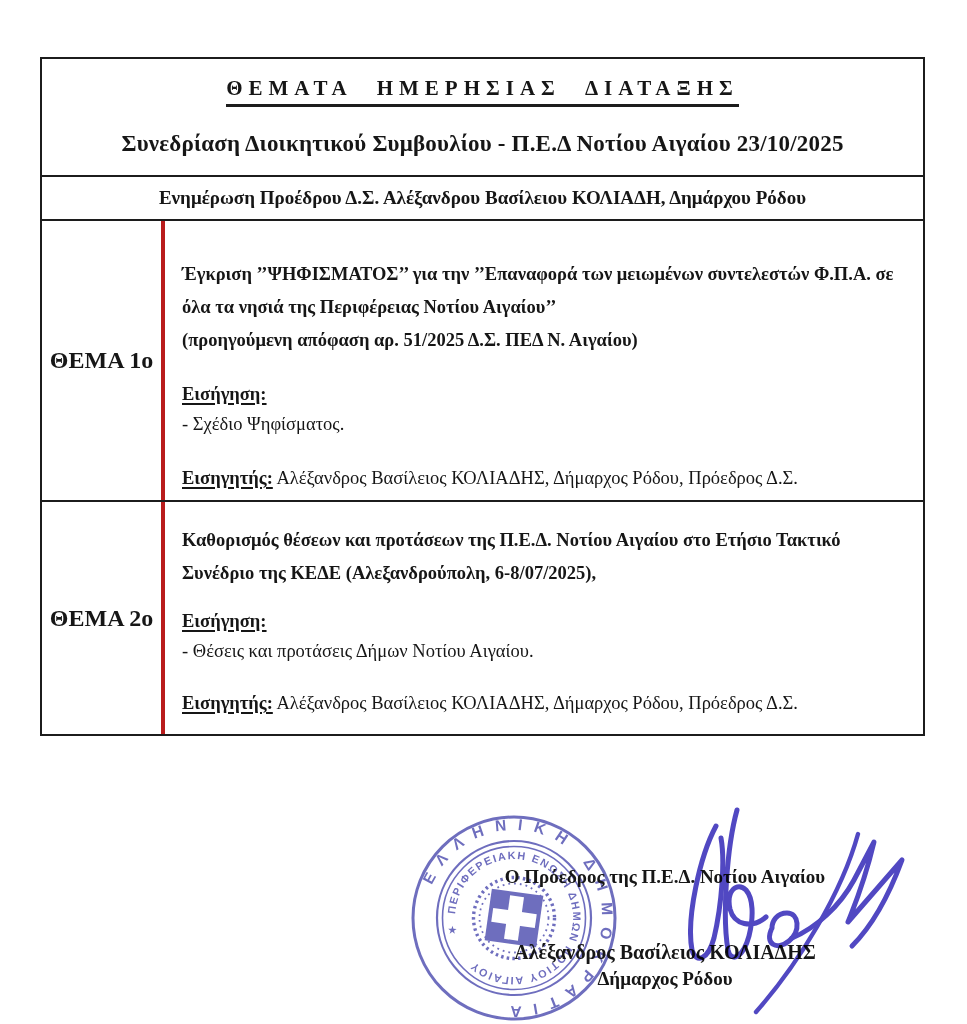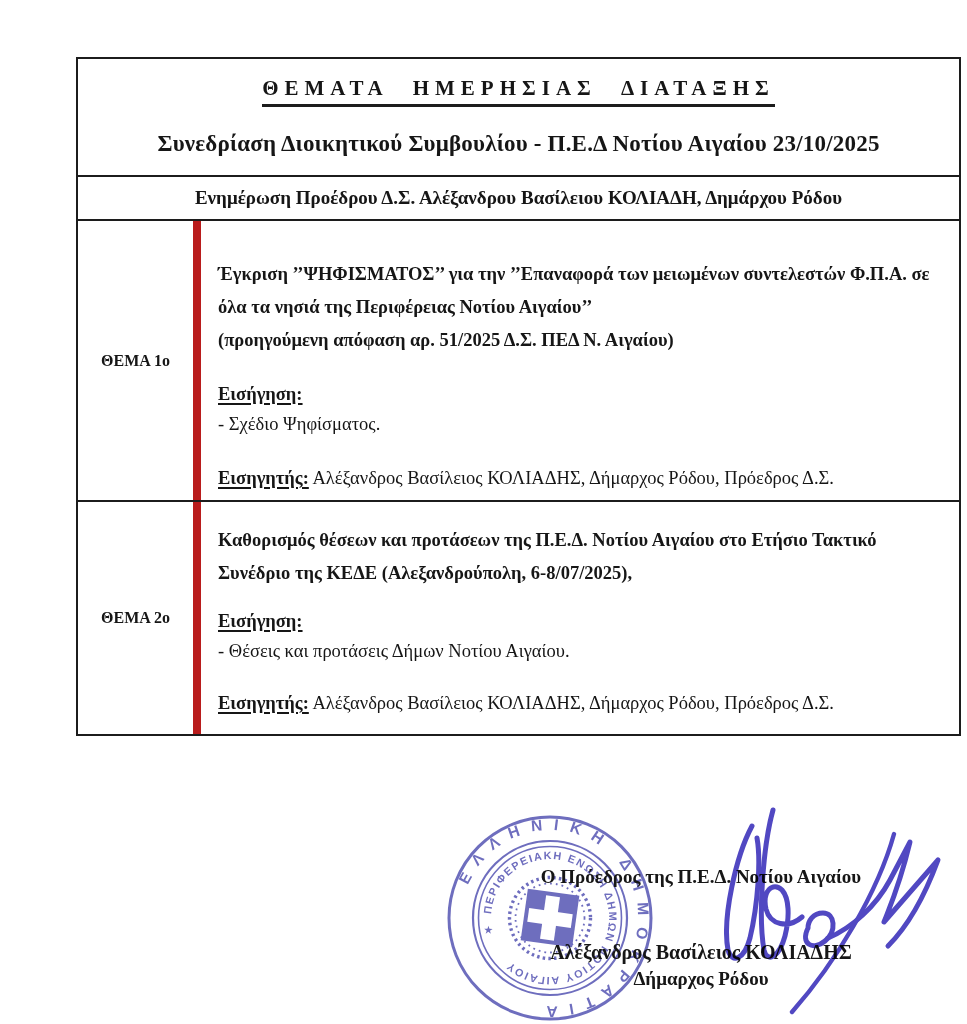--- a/index.html
+++ b/index.html
@@ -1,19 +1,19 @@
 <!DOCTYPE html>
 <html><head>
 <meta charset="utf-8">
 <style>
   * { margin:0; padding:0; box-sizing:border-box; }
   html,body { width:967px; height:1024px; background:#ffffff; overflow:hidden; }
   body { font-family:"Liberation Serif","DejaVu Serif",serif; color:#161616; position:relative; }
 
-  .page { position:absolute; inset:0; background:#fff;margin-left:36px; }
+  .page { position:absolute; inset:0; background:#fff; }
 
   
   .agenda-table {
     position:absolute; left:40px; top:57px; width:885px;
     border:2px solid #1c1c1c; background:#fff;
   }
   .row { border-top:2px solid #1c1c1c; }
   .row:first-child { border-top:none; }
 
   .header-row { height:116px; text-align:center; }
@@ -26,23 +26,23 @@
     margin-top:24px; font-size:23px; font-weight:bold; letter-spacing:.2px;
   }
 
   .briefing-row { height:44px; display:flex; align-items:center; justify-content:center; }
   .briefing-text { font-size:19px; font-weight:bold; }
 
   .topic-row { display:flex; }
   .topic-row.first { height:281px; }
   .topic-row.second { height:234px; }
   .topic-label-cell {
-    width:123px; flex:0 0 123px; border-right:8px solid #b91c1c;
+    width:123px; flex:0 0 123px; border-right:4px solid #b91c1c;
     display:flex; align-items:center; justify-content:center;
-    font-size:16px; font-weight:bold;
+    font-size:24px; font-weight:bold;
   }
   .topic-content-cell { flex:1; padding:0 14px 0 17px; font-size:18.5px; line-height:33px; }
   .topic-row.first  .topic-content-cell { padding-top:37px; }
   .topic-row.second .topic-content-cell { padding-top:22px; }
 
   .subject { font-weight:bold; }
   .subject-note { font-weight:bold; }
   .subject-note:empty { display:none; }
   .rec-label {
     font-weight:bold; margin-top:22px; line-height:30px;

